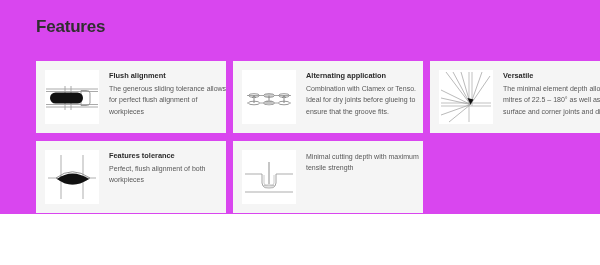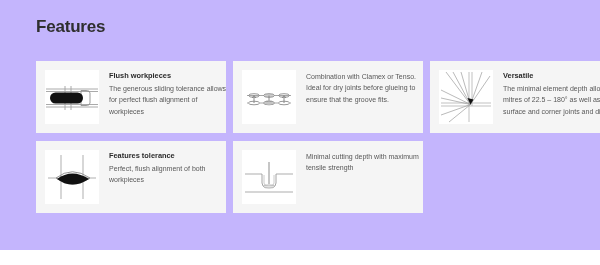--- a/index.html
+++ b/index.html
@@ -10,22 +10,22 @@
   body {
     width: 600px;
     height: 265px;
     overflow: hidden;
     font-family: "Liberation Sans", sans-serif;
     -webkit-font-smoothing: antialiased;
   }
   .page {
     position: relative;
     width: 600px;
-    height: 250px;
-    background: #c4b5fd;
+    height: 214px;
+    background: #d946ef;
     overflow: hidden;
   }
   .section-title {
     position: absolute;
     left: 36px;
     top: 17px;
     font-size: 17px;
     font-weight: bold;
     color: #2f2f2f;
     letter-spacing: -0.2px;
@@ -106,21 +106,21 @@
             <line x1="1" y1="34.5" x2="53" y2="34.5"></line>
             <line x1="1" y1="37" x2="53" y2="37"></line>
             <line x1="20" y1="16" x2="20" y2="40"></line>
             <line x1="26" y1="16" x2="26" y2="40"></line>
           </g>
           <path d="M36 20.5 L41 20.5 Q45 20.5 45 23 L45 33 Q45 35.5 41 35.5 L36 35.5 Z" fill="none" stroke="#8e8e8e" stroke-width="0.9"></path>
           <rect x="5" y="22.5" width="33" height="11" rx="5.5" fill="#111111"></rect>
         </svg>
       </div>
       <div class="card-body">
-        <p class="card-title">Flush workpieces</p>
+        <p class="card-title">Flush alignment</p>
         <p class="card-text">
           <span class="ln">The generous sliding tolerance allows</span>
           <span class="ln">for perfect flush alignment of</span>
           <span class="ln">workpieces</span>
         </p>
       </div>
     </div>
 
     <div class="feature-card">
       <div class="card-figure">
@@ -143,20 +143,21 @@
             <line x1="42" y1="33" x2="42" y2="26"></line>
             <line x1="27" y1="25.5" x2="27" y2="32.5"></line>
             <path d="M10 28 L12 25.5 L14 28"></path>
             <path d="M40 28 L42 25.5 L44 28"></path>
             <path d="M25 30.5 L27 33 L29 30.5"></path>
           </g>
           <ellipse cx="27" cy="33" rx="4" ry="1.5" fill="#c4c4c4" stroke="none"></ellipse>
         </svg>
       </div>
       <div class="card-body">
+        <p class="card-title">Alternating application</p>
         <p class="card-text">
           <span class="ln">Combination with Clamex or Tenso.</span>
           <span class="ln">Ideal for dry joints before glueing to</span>
           <span class="ln">ensure that the groove fits.</span>
         </p>
       </div>
     </div>
 
     <div class="feature-card">
       <div class="card-figure">

